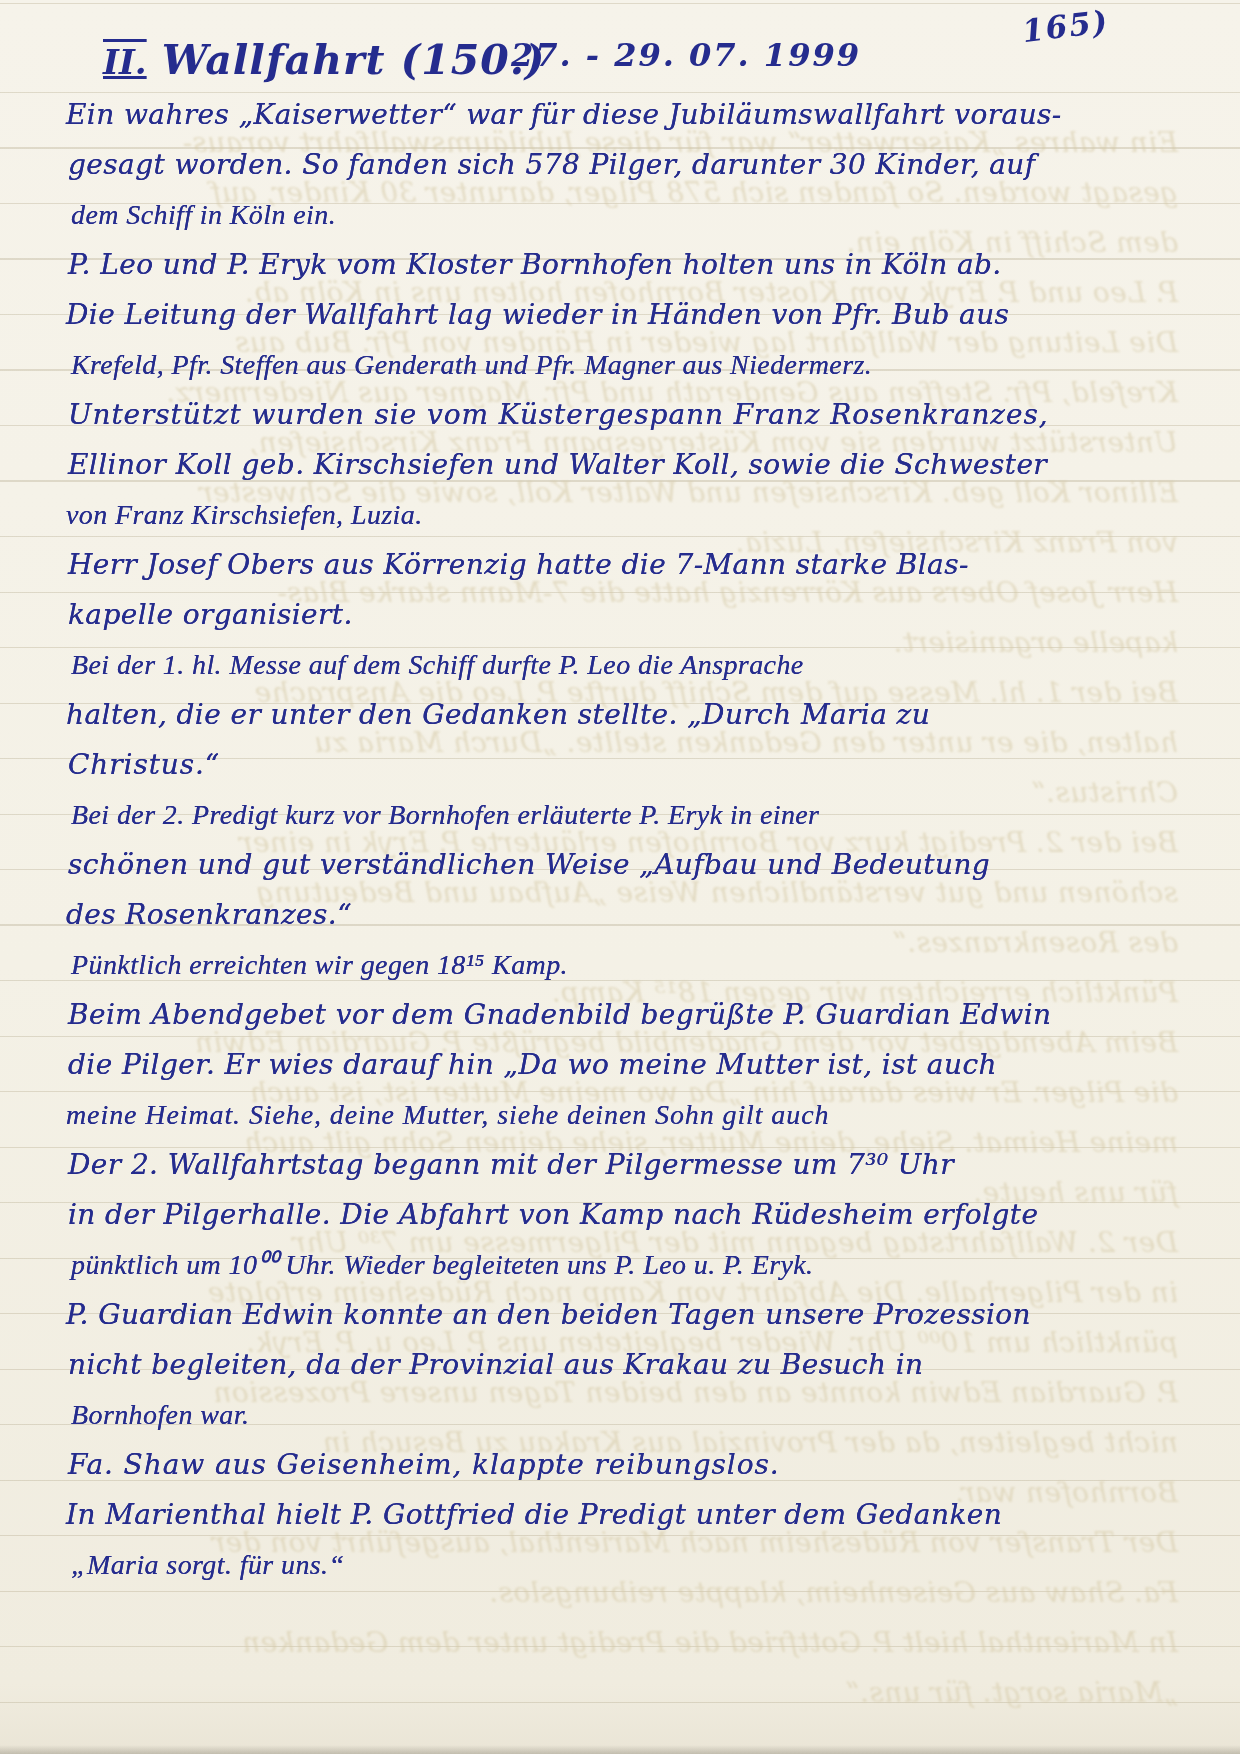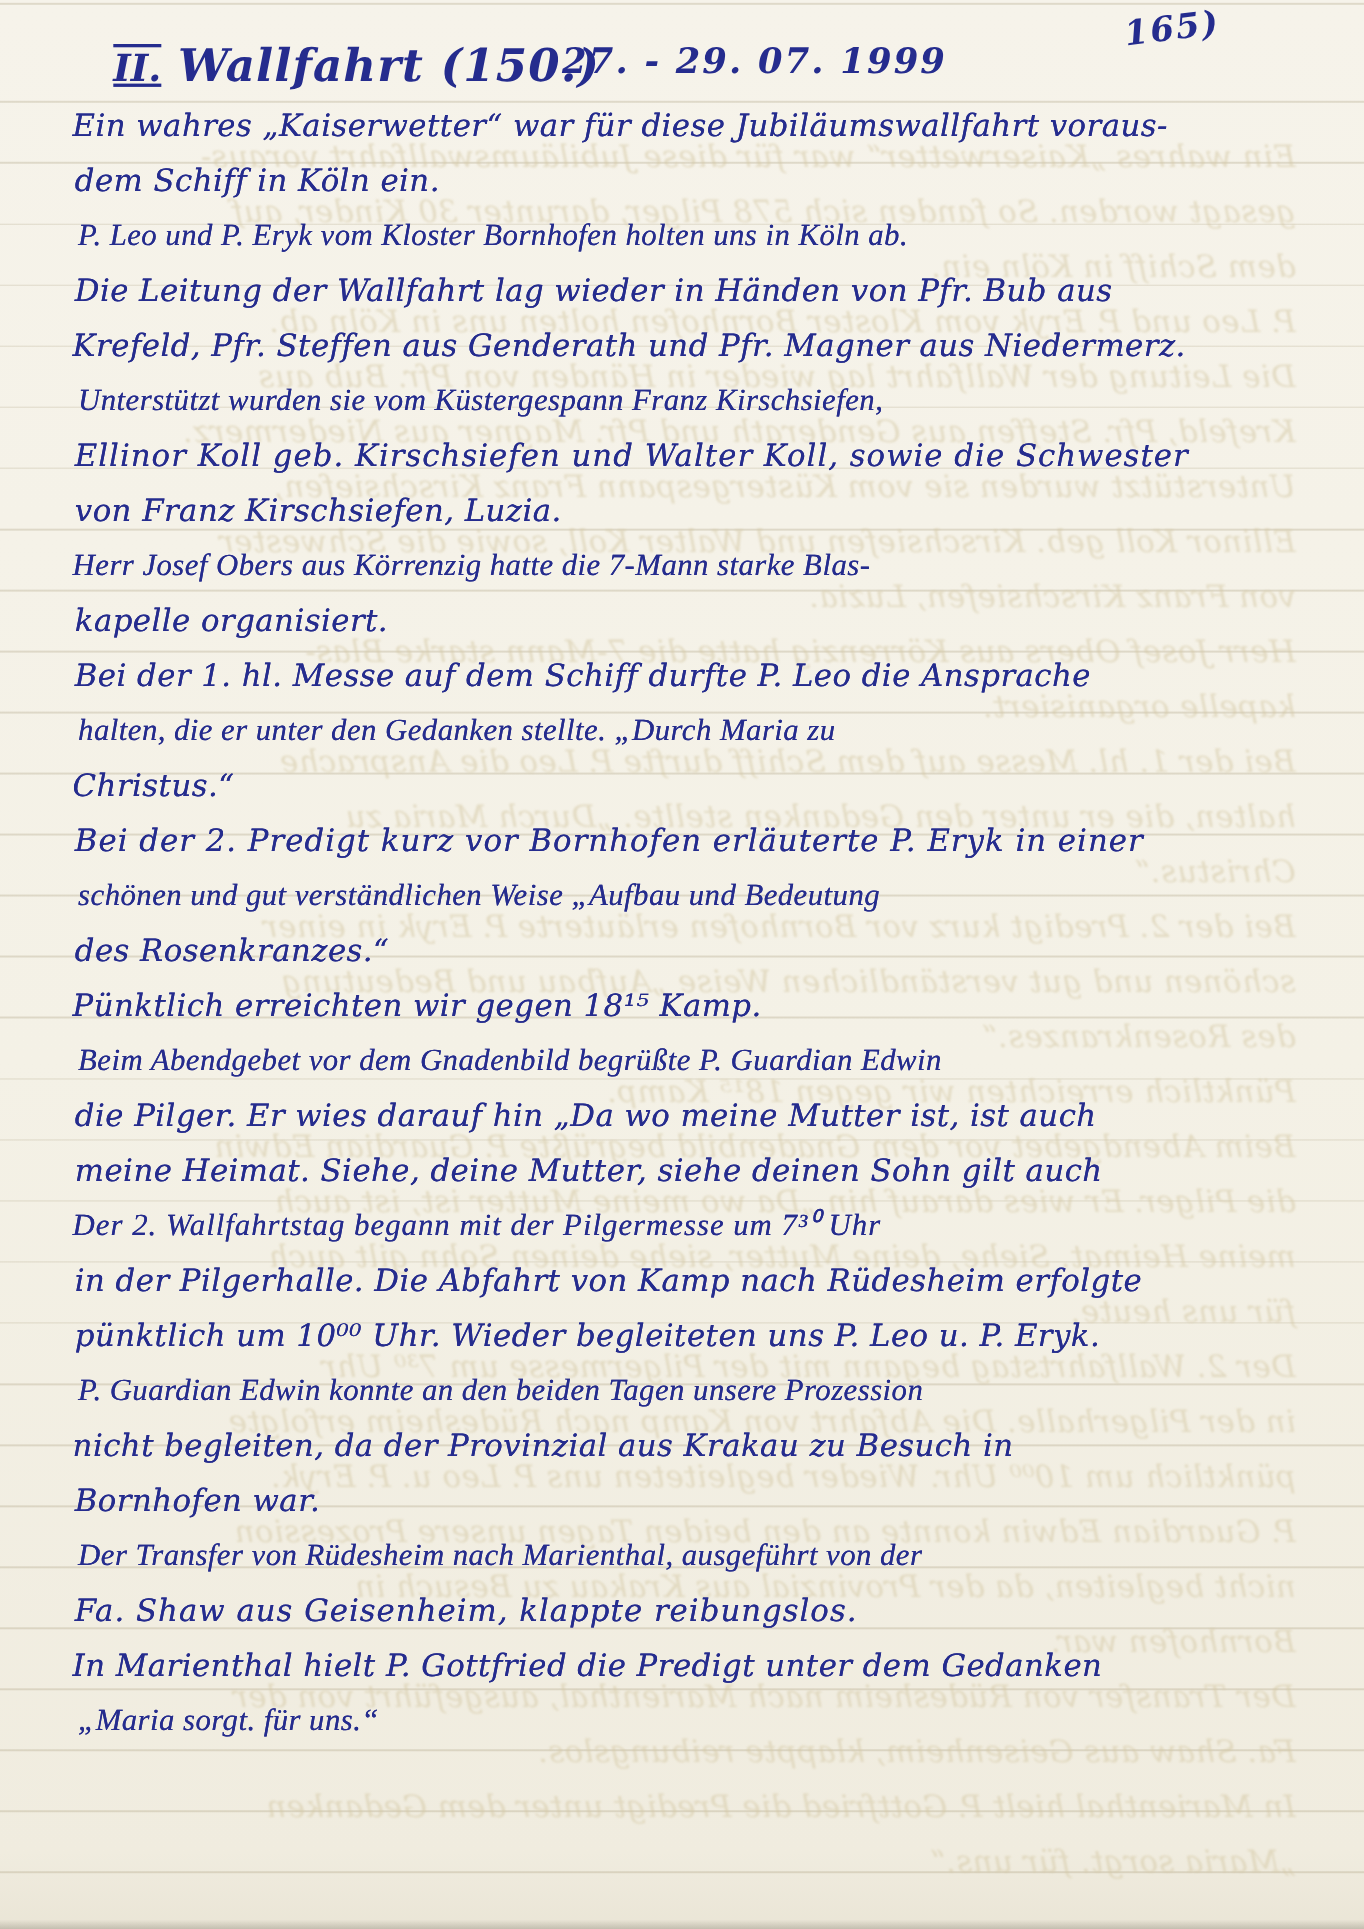--- a/index.html
+++ b/index.html
@@ -134,45 +134,45 @@
       <div class="hw-line">nicht begleiten, da der Provinzial aus Krakau zu Besuch in</div>
       <div class="hw-line">Bornhofen war.</div>
       <div class="hw-line">Der Transfer von Rüdesheim nach Marienthal, ausgeführt von der</div>
       <div class="hw-line">Fa. Shaw aus Geisenheim, klappte reibungslos.</div>
       <div class="hw-line">In Marienthal hielt P. Gottfried die Predigt unter dem Gedanken</div>
       <div class="hw-line">„Maria sorgt. für uns.“</div>
     </div>
 
   <div class="body-layer" id="body-lines">
       <div class="hw-line">Ein wahres „Kaiserwetter“ war für diese Jubiläumswallfahrt voraus-</div>
+      <div class="hw-line">gesagt worden. So fanden sich 578 Pilger, darunter 30 Kinder, auf</div>
       <div class="hw-line">dem Schiff in Köln ein.</div>
       <div class="hw-line">P. Leo und P. Eryk vom Kloster Bornhofen holten uns in Köln ab.</div>
       <div class="hw-line">Die Leitung der Wallfahrt lag wieder in Händen von Pfr. Bub aus</div>
       <div class="hw-line">Krefeld, Pfr. Steffen aus Genderath und Pfr. Magner aus Niedermerz.</div>
-      <div class="hw-line">Unterstützt wurden sie vom Küstergespann Franz Kirschsiefen,</div>
+      <div class="hw-line">Unterstützt wurden sie vom Küstergespann Franz Rosenkranzes,</div>
       <div class="hw-line">Ellinor Koll geb. Kirschsiefen und Walter Koll, sowie die Schwester</div>
       <div class="hw-line">von Franz Kirschsiefen, Luzia.</div>
       <div class="hw-line">Herr Josef Obers aus Körrenzig hatte die 7-Mann starke Blas-</div>
       <div class="hw-line">kapelle organisiert.</div>
       <div class="hw-line">Bei der 1. hl. Messe auf dem Schiff durfte P. Leo die Ansprache</div>
       <div class="hw-line">halten, die er unter den Gedanken stellte. „Durch Maria zu</div>
       <div class="hw-line">Christus.“</div>
       <div class="hw-line">Bei der 2. Predigt kurz vor Bornhofen erläuterte P. Eryk in einer</div>
       <div class="hw-line">schönen und gut verständlichen Weise „Aufbau und Bedeutung</div>
       <div class="hw-line">des Rosenkranzes.“</div>
       <div class="hw-line">Pünktlich erreichten wir gegen 18¹⁵ Kamp.</div>
       <div class="hw-line">Beim Abendgebet vor dem Gnadenbild begrüßte P. Guardian Edwin</div>
       <div class="hw-line">die Pilger. Er wies darauf hin „Da wo meine Mutter ist, ist auch</div>
       <div class="hw-line">meine Heimat. Siehe, deine Mutter, siehe deinen Sohn gilt auch</div>
       <div class="hw-line">Der 2. Wallfahrtstag begann mit der Pilgermesse um 7³⁰ Uhr</div>
       <div class="hw-line">in der Pilgerhalle. Die Abfahrt von Kamp nach Rüdesheim erfolgte</div>
       <div class="hw-line">pünktlich um 10⁰⁰ Uhr. Wieder begleiteten uns P. Leo u. P. Eryk.</div>
       <div class="hw-line">P. Guardian Edwin konnte an den beiden Tagen unsere Prozession</div>
       <div class="hw-line">nicht begleiten, da der Provinzial aus Krakau zu Besuch in</div>
       <div class="hw-line">Bornhofen war.</div>
-      <div class="hw-line">Der Transfer von Rüdesheim nach Marienthal, ausgeführt von der</div>
       <div class="hw-line">Fa. Shaw aus Geisenheim, klappte reibungslos.</div>
       <div class="hw-line">In Marienthal hielt P. Gottfried die Predigt unter dem Gedanken</div>
       <div class="hw-line">„Maria sorgt. für uns.“</div>
     </div>
 
   <div class="scan-edge"></div>
 </div>
 
 </body></html>

